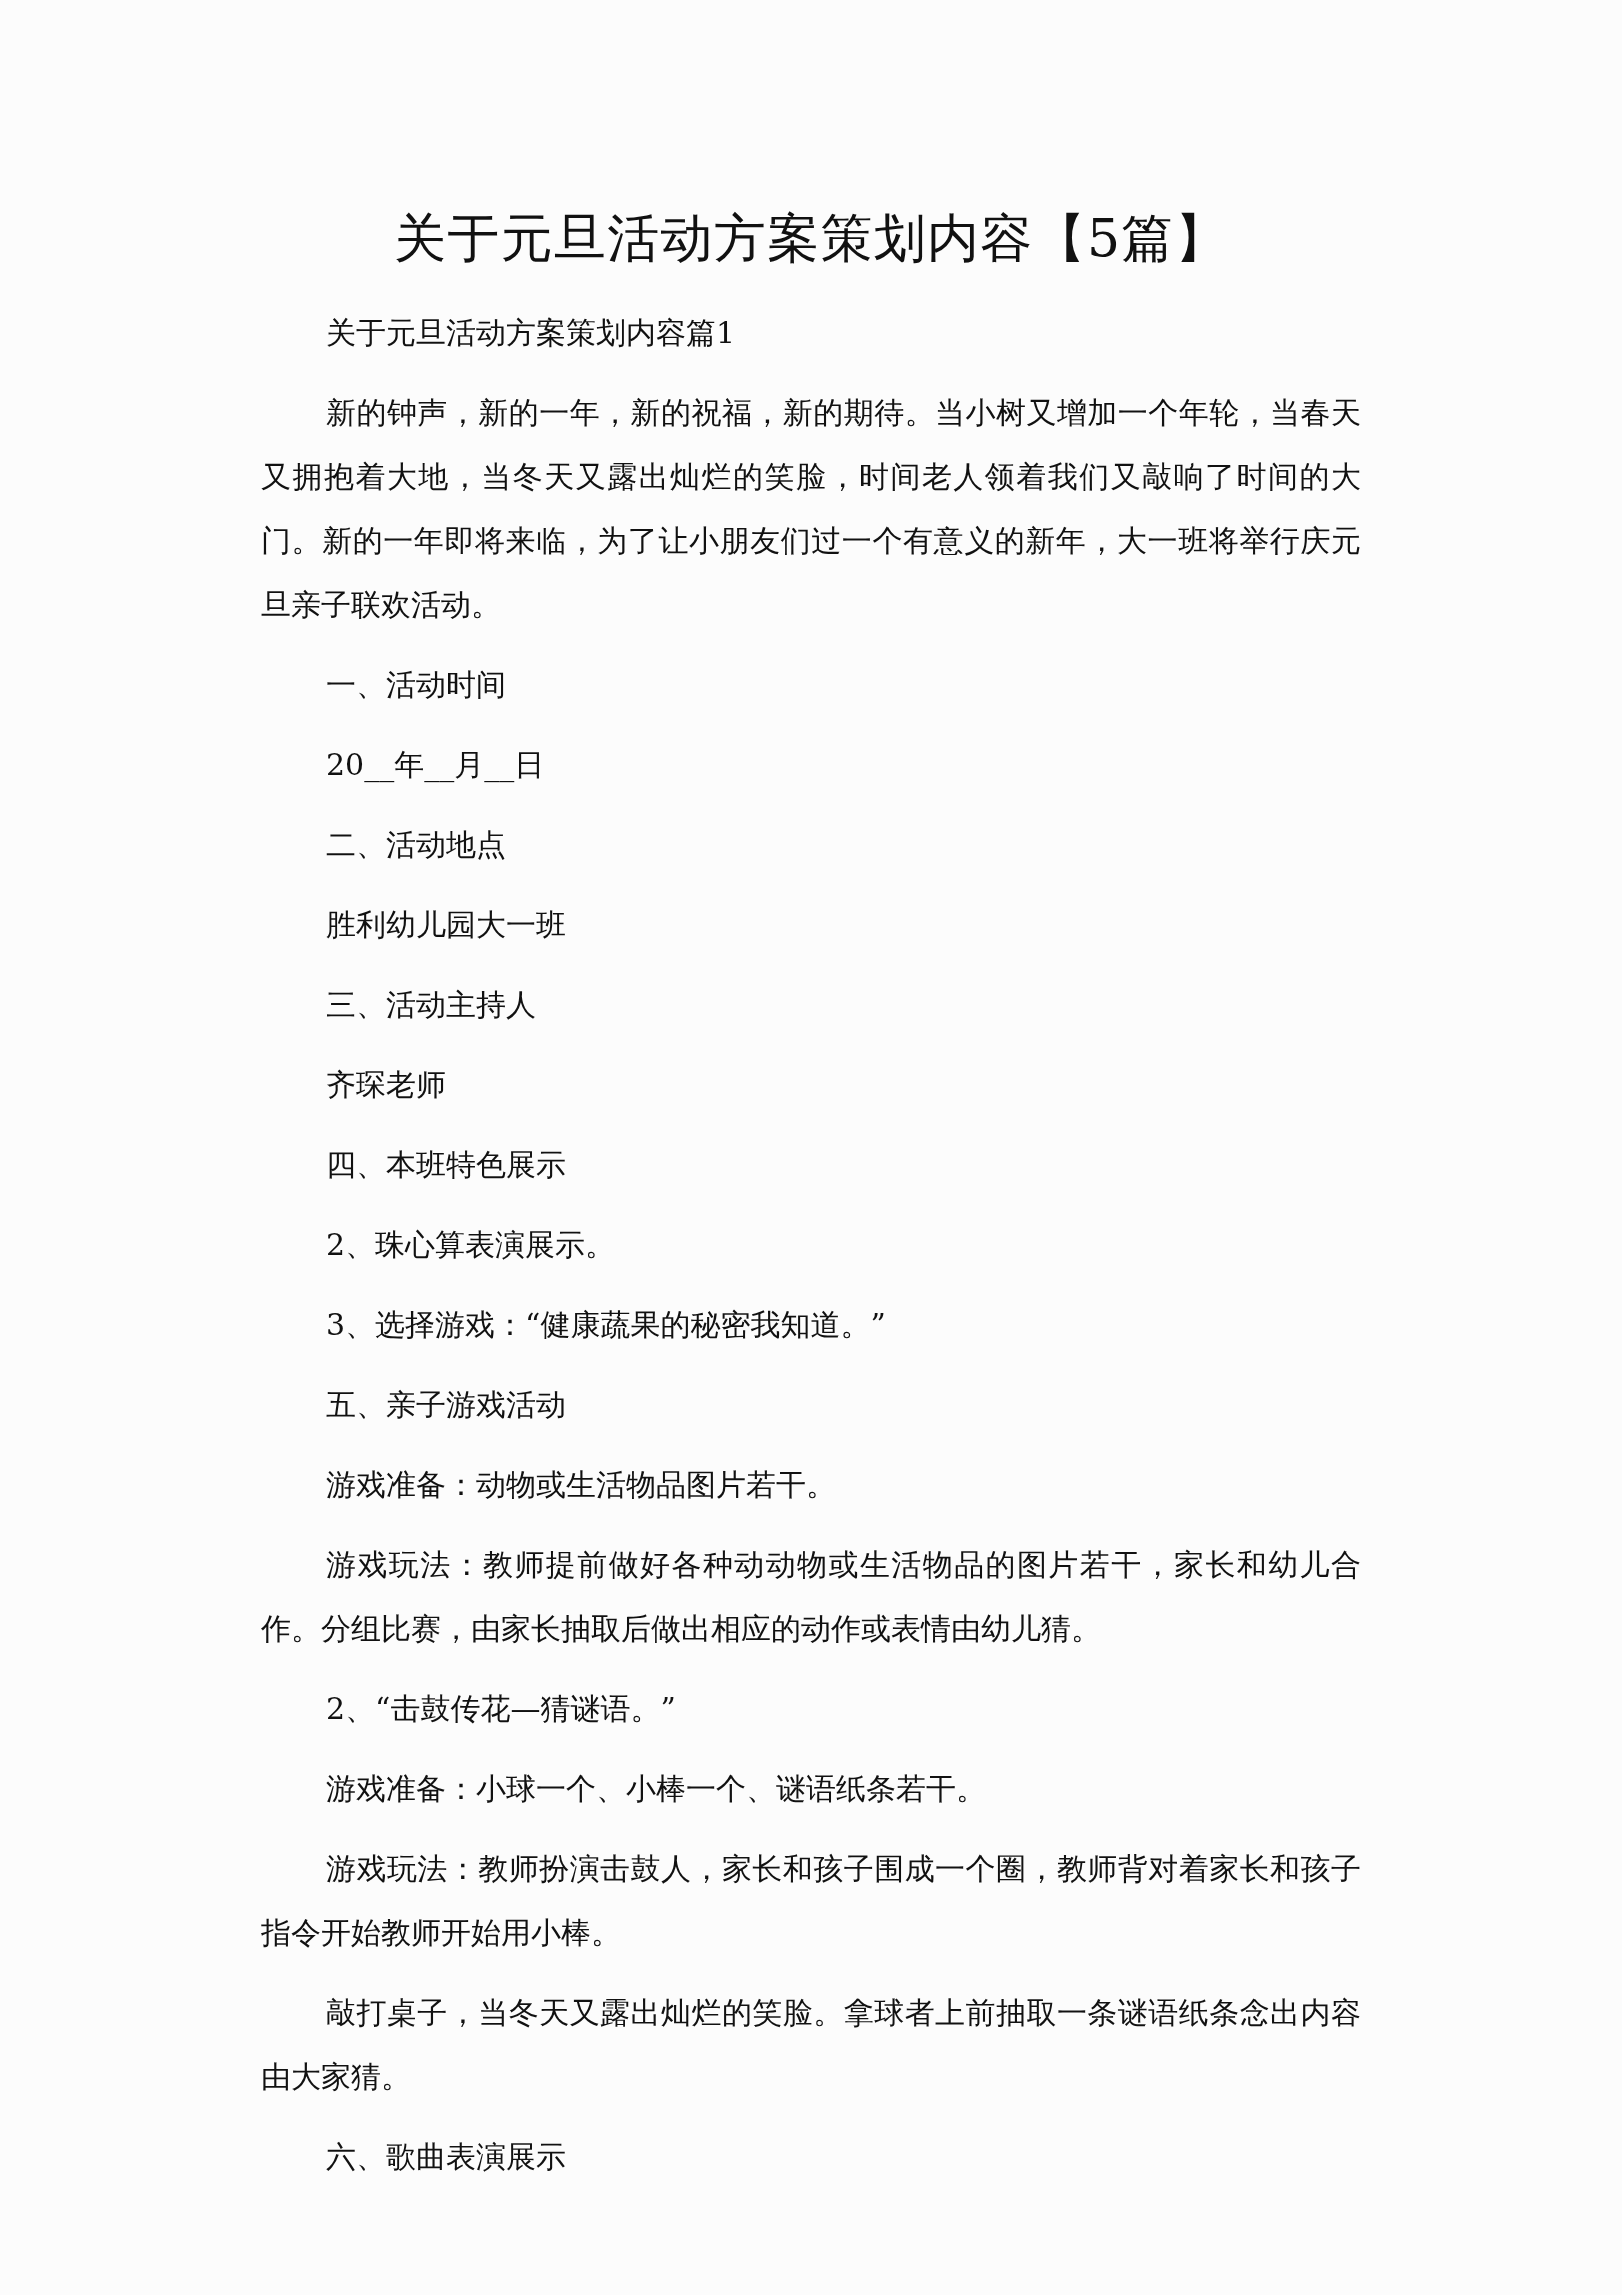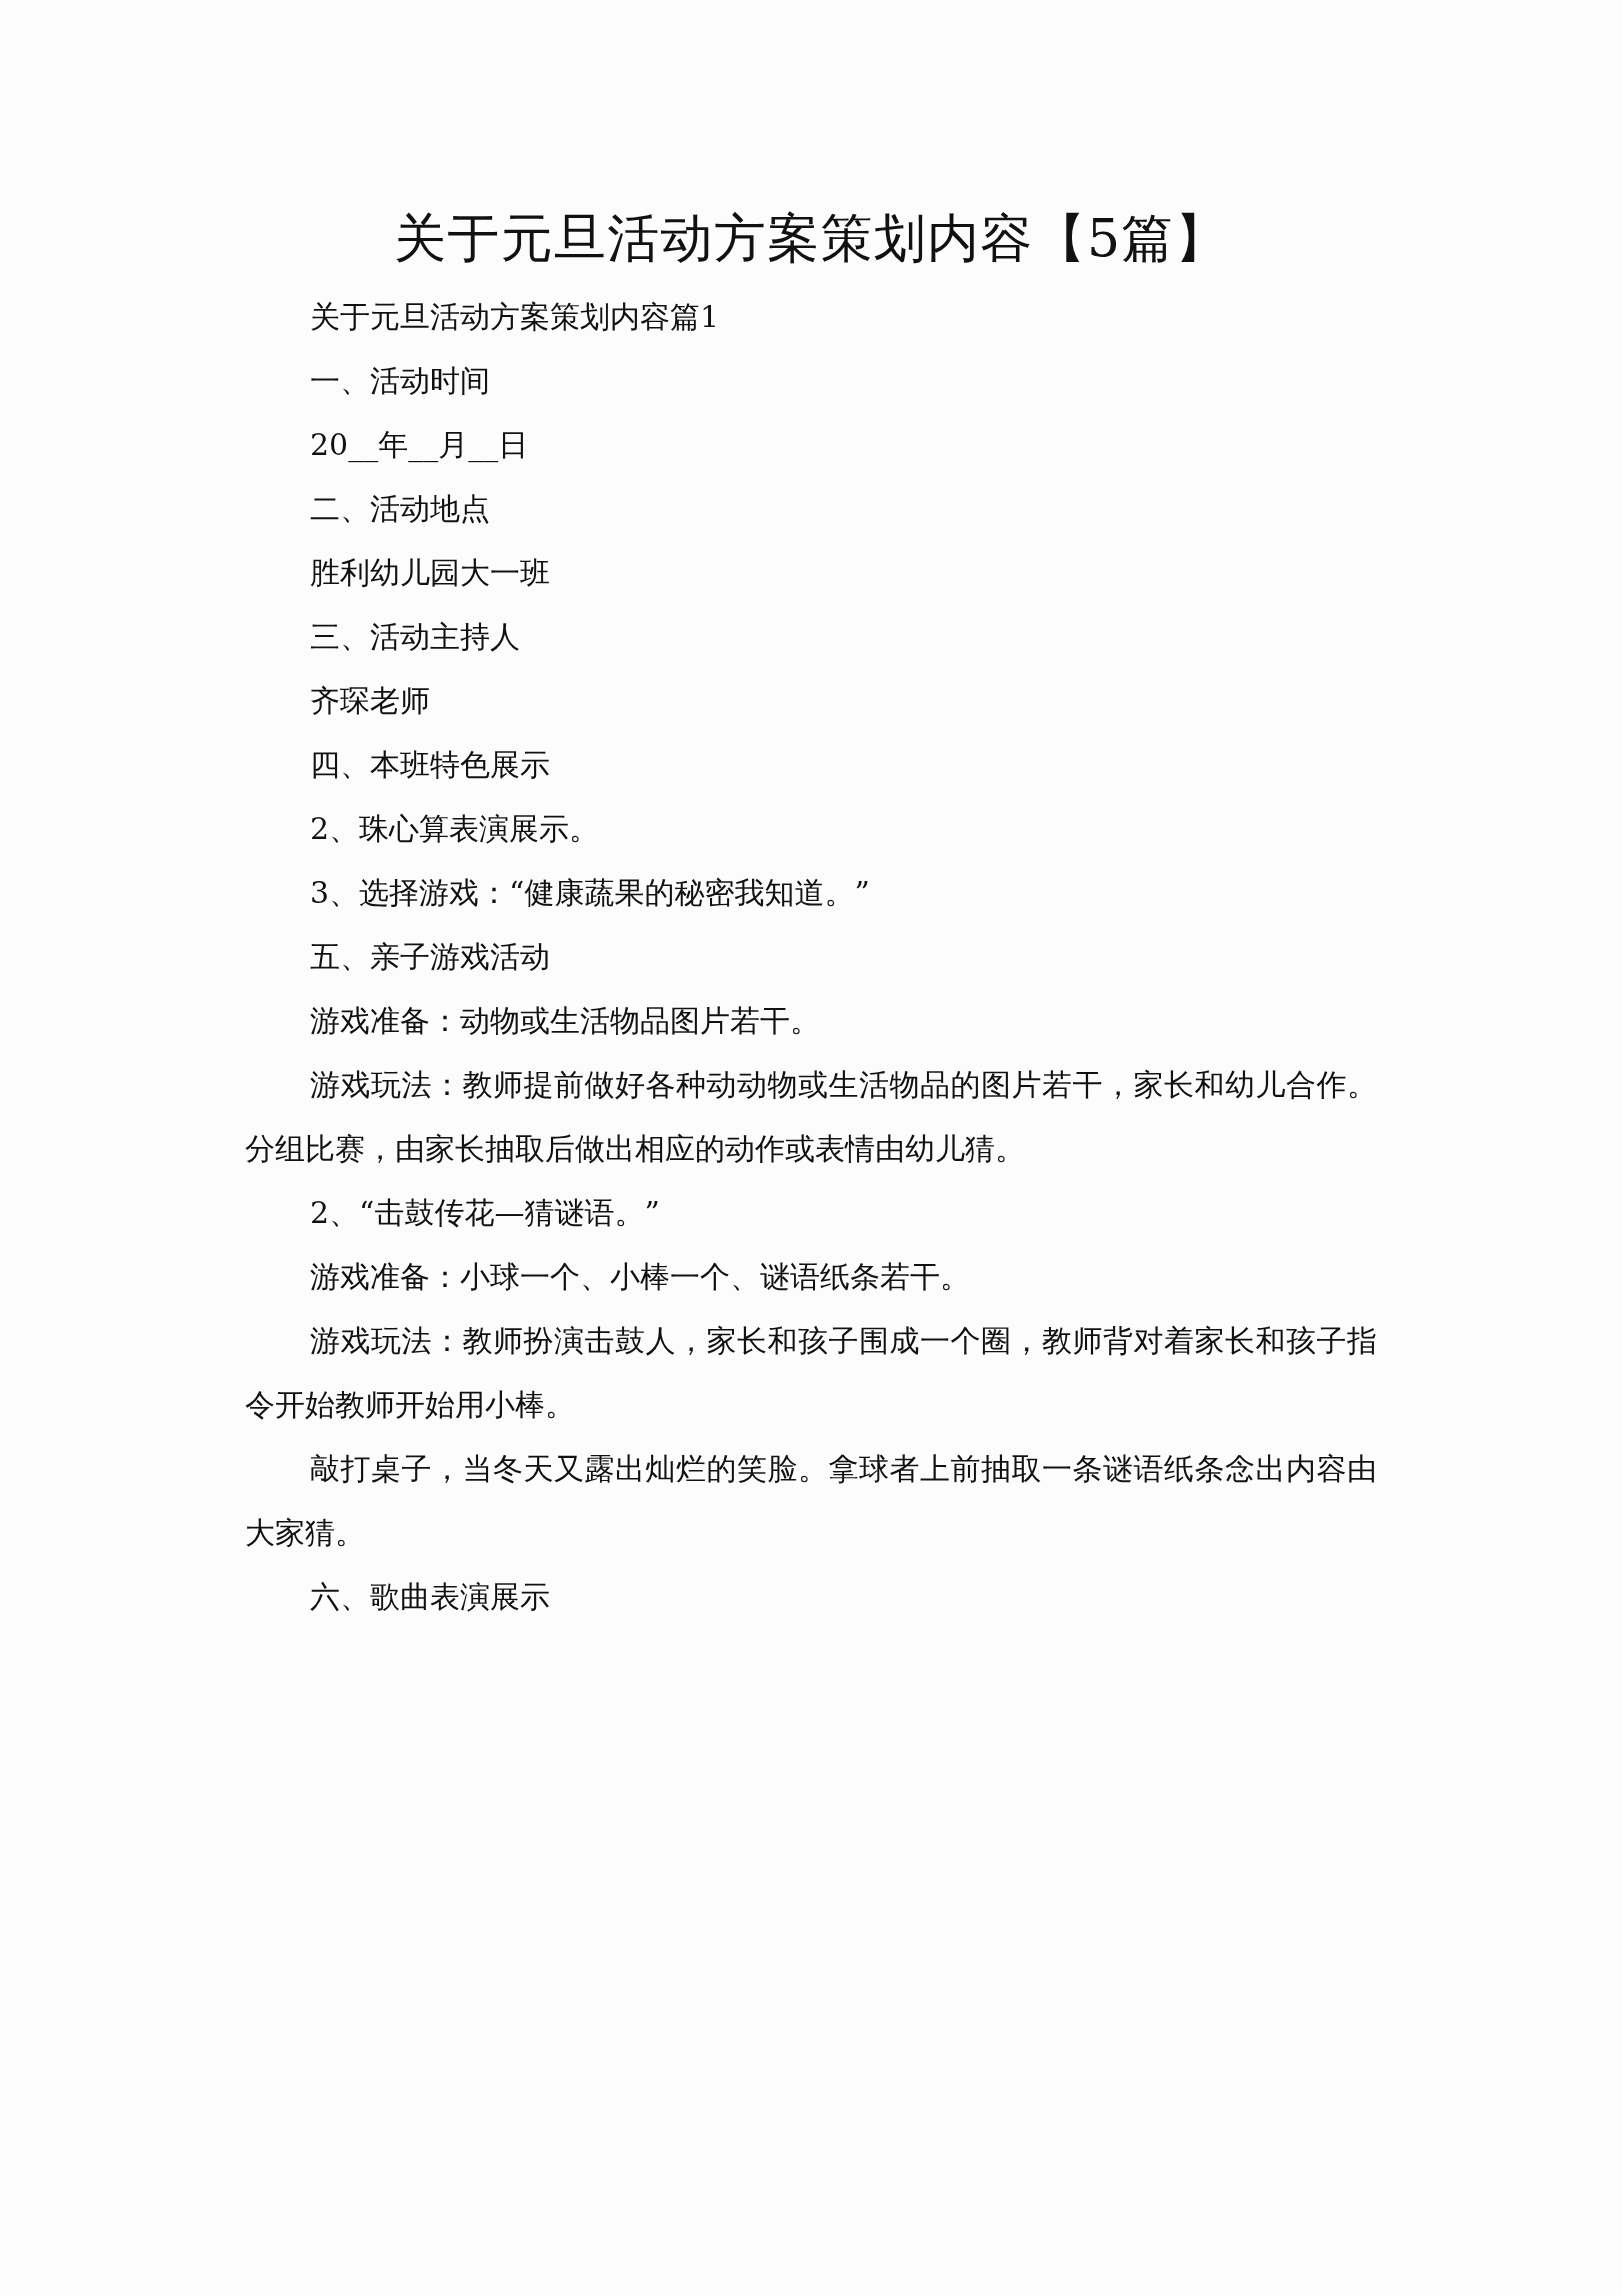--- a/index.html
+++ b/index.html
@@ -30,34 +30,35 @@
   }
   .body {
     position: absolute;
     left: 0;
     top: 285px;
     width: 1132px;
     font-size: 30px;
     line-height: 64px;
   }
   .p {
-    margin: 0;
+    margin: 16px;
     text-indent: 65px;
     text-align: justify;
     text-align-last: left;
   }
 </style>
 </head>
 <body>
 
 <div class="page">
   <h1 class="title">关于元旦活动方案策划内容【5篇】</h1>
 
   <div class="body">
     <p class="p">关于元旦活动方案策划内容篇1</p>
+    <p class="p">新的钟声，新的一年，新的祝福，新的期待。当小树又增加一个年轮，当春天又拥抱着大地，当冬天又露出灿烂的笑脸，时间老人领着我们又敲响了时间的大门。新的一年即将来临，为了让小朋友们过一个有意义的新年，大一班将举行庆元旦亲子联欢活动。</p>
     <p class="p">一、活动时间</p>
     <p class="p">20__年__月__日</p>
     <p class="p">二、活动地点</p>
     <p class="p">胜利幼儿园大一班</p>
     <p class="p">三、活动主持人</p>
     <p class="p">齐琛老师</p>
     <p class="p">四、本班特色展示</p>
     <p class="p">2、珠心算表演展示。</p>
     <p class="p">3、选择游戏：“健康蔬果的秘密我知道。”</p>
     <p class="p">五、亲子游戏活动</p>

